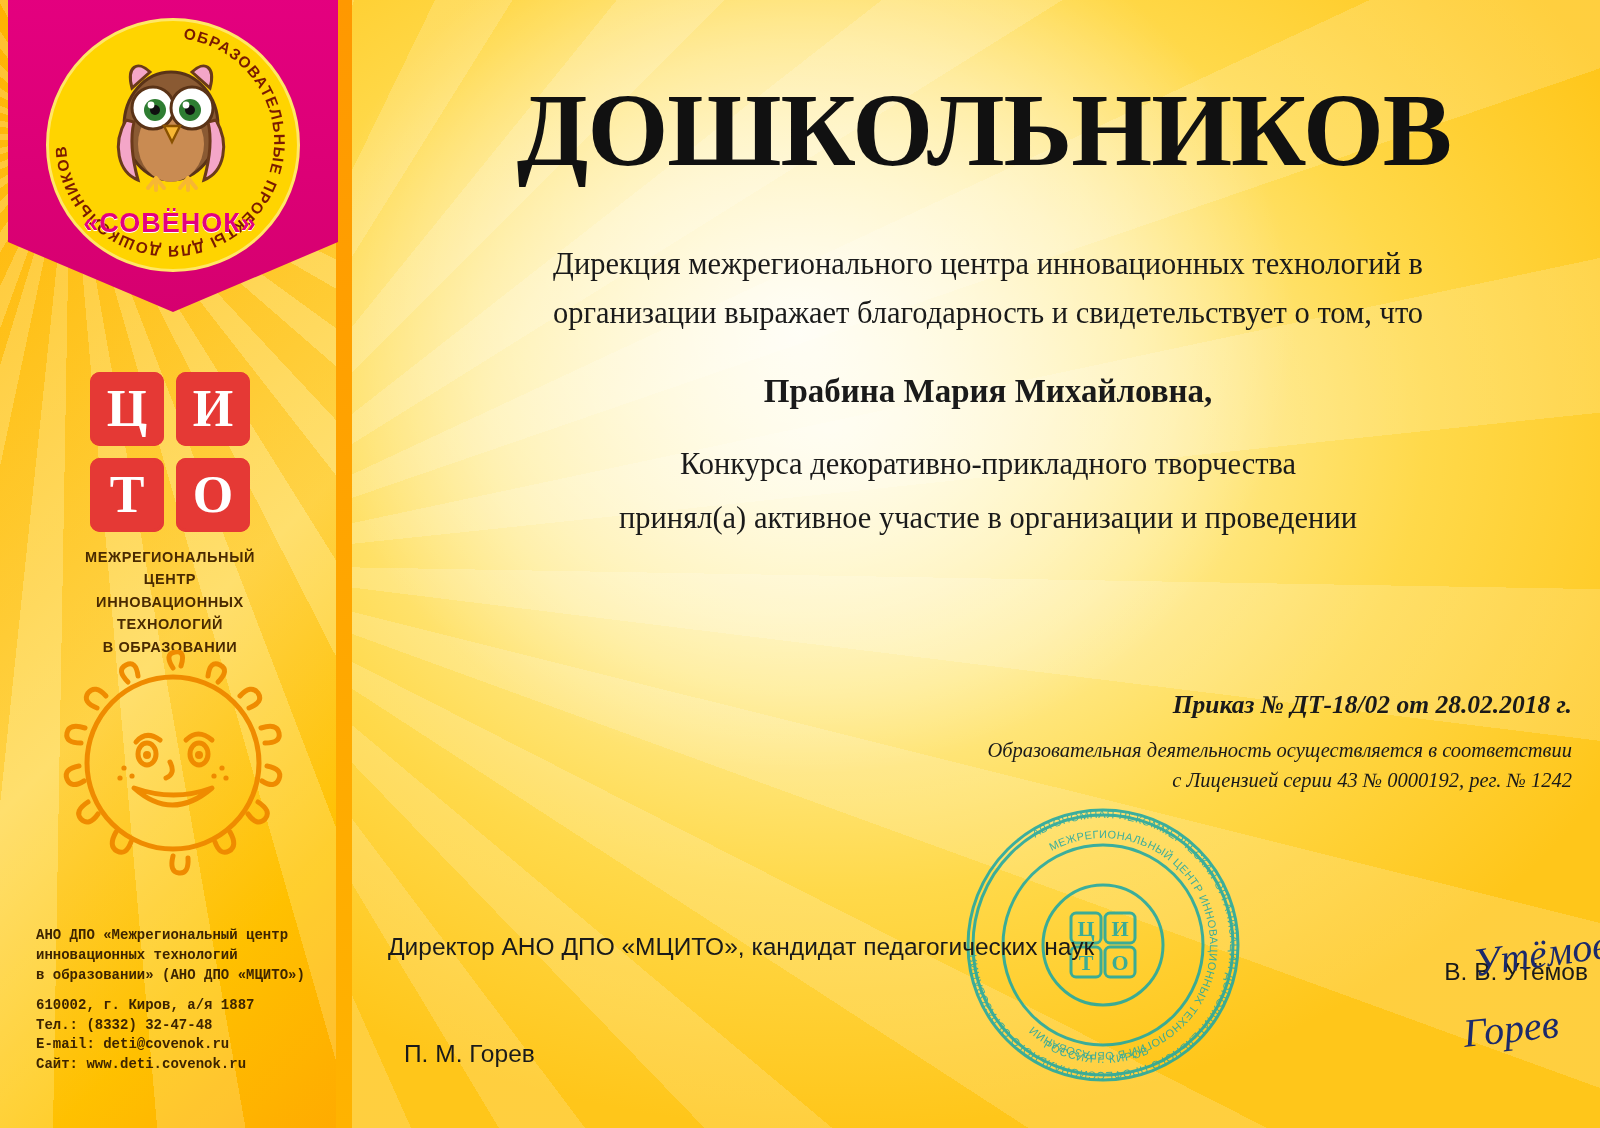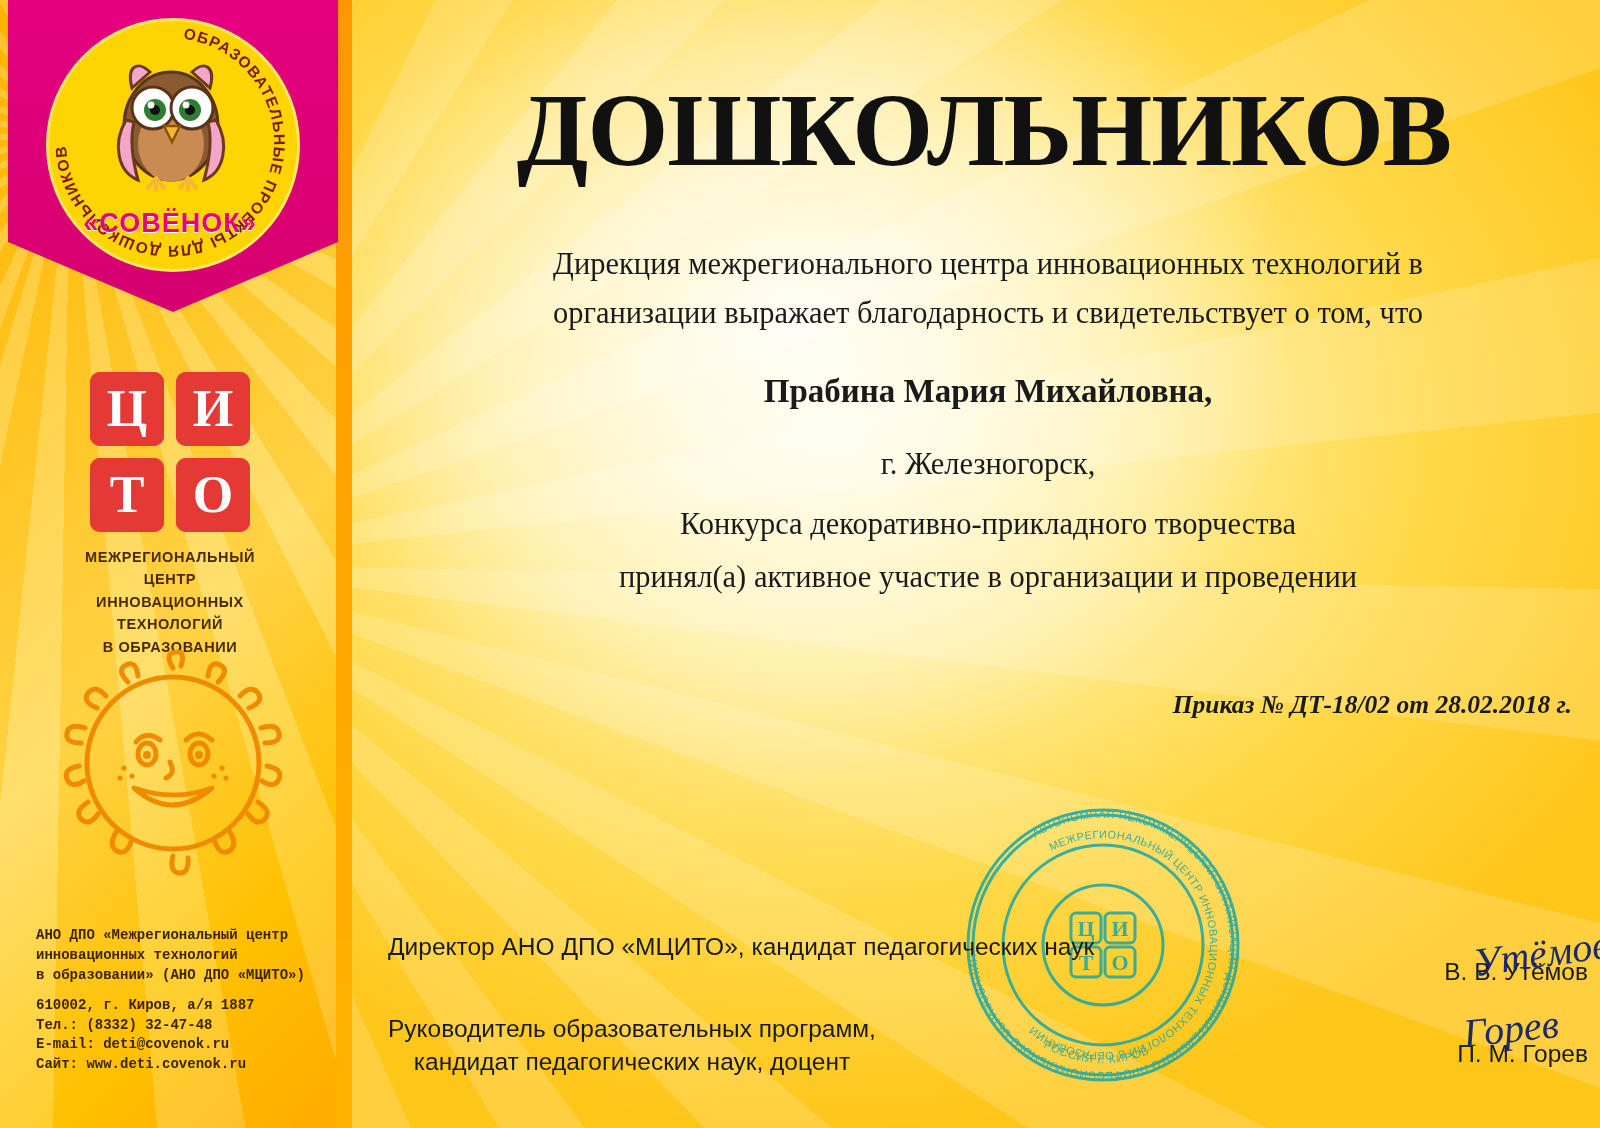--- a/index.html
+++ b/index.html
@@ -373,27 +373,30 @@
     </div>
   </div>
 
   <div class="main">
     <div class="title">ДОШКОЛЬНИКОВ</div>
 
     <div class="body-text">
       <div>Дирекция межрегионального центра инновационных технологий в</div>
       <div>организации выражает благодарность и свидетельствует о том, что</div>
       <div class="recipient">Прабина Мария Михайловна,</div>
-      <div class="city">г. Железногорск,</div>
       <div class="line-sp">Конкурса декоративно-прикладного творчества</div>
       <div class="line-sp">принял(а) активное участие в организации и проведении</div>
     </div>
 
     <div class="order-block">
       <div class="order-no">Приказ № ДТ-18/02 от 28.02.2018 г.</div>
+      <div class="license">
+        <div>Образовательная деятельность осуществляется в соответствии</div>
+        <div>с Лицензией серии 43 № 0000192, рег. № 1242</div>
+      </div>
     </div>
 
     <div class="stamp">
       <svg viewBox="0 0 300 300" xmlns="http://www.w3.org/2000/svg">
         <defs>
           <path id="outerArc" d="M150,150 m -127,0 a 127,127 0 1,1 254,0 a 127,127 0 1,1 -254,0"></path>
           <path id="innerArc" d="M150,150 m -107,0 a 107,107 0 1,1 214,0 a 107,107 0 1,1 -214,0"></path>
           <path id="bottomArc" d="M150,150 m -118,0 a 118,118 0 1,0 236,0"></path>
         </defs>
         <g fill="none" stroke="#1aa6a6" stroke-width="3">
@@ -423,24 +426,20 @@
         </g>
       </svg>
     </div>
 
     <div class="sign-area">
       <div class="sign-row row1">
         <div class="role">Директор АНО ДПО «МЦИТО», кандидат педагогических наук</div>
         <div class="person">В. В. Утёмов</div>
       </div>
       <div class="sign-row">
-        <div class="role">
-          <div>Руководитель образовательных программ,</div>
-          <div>кандидат педагогических наук, доцент</div>
-        </div>
         <div class="person">П. М. Горев</div>
       </div>
     </div>
 
     <div class="sig sig1">Утёмов</div>
     <div class="sig sig2">Горев</div>
   </div>
 </div>
 
 </body></html>

